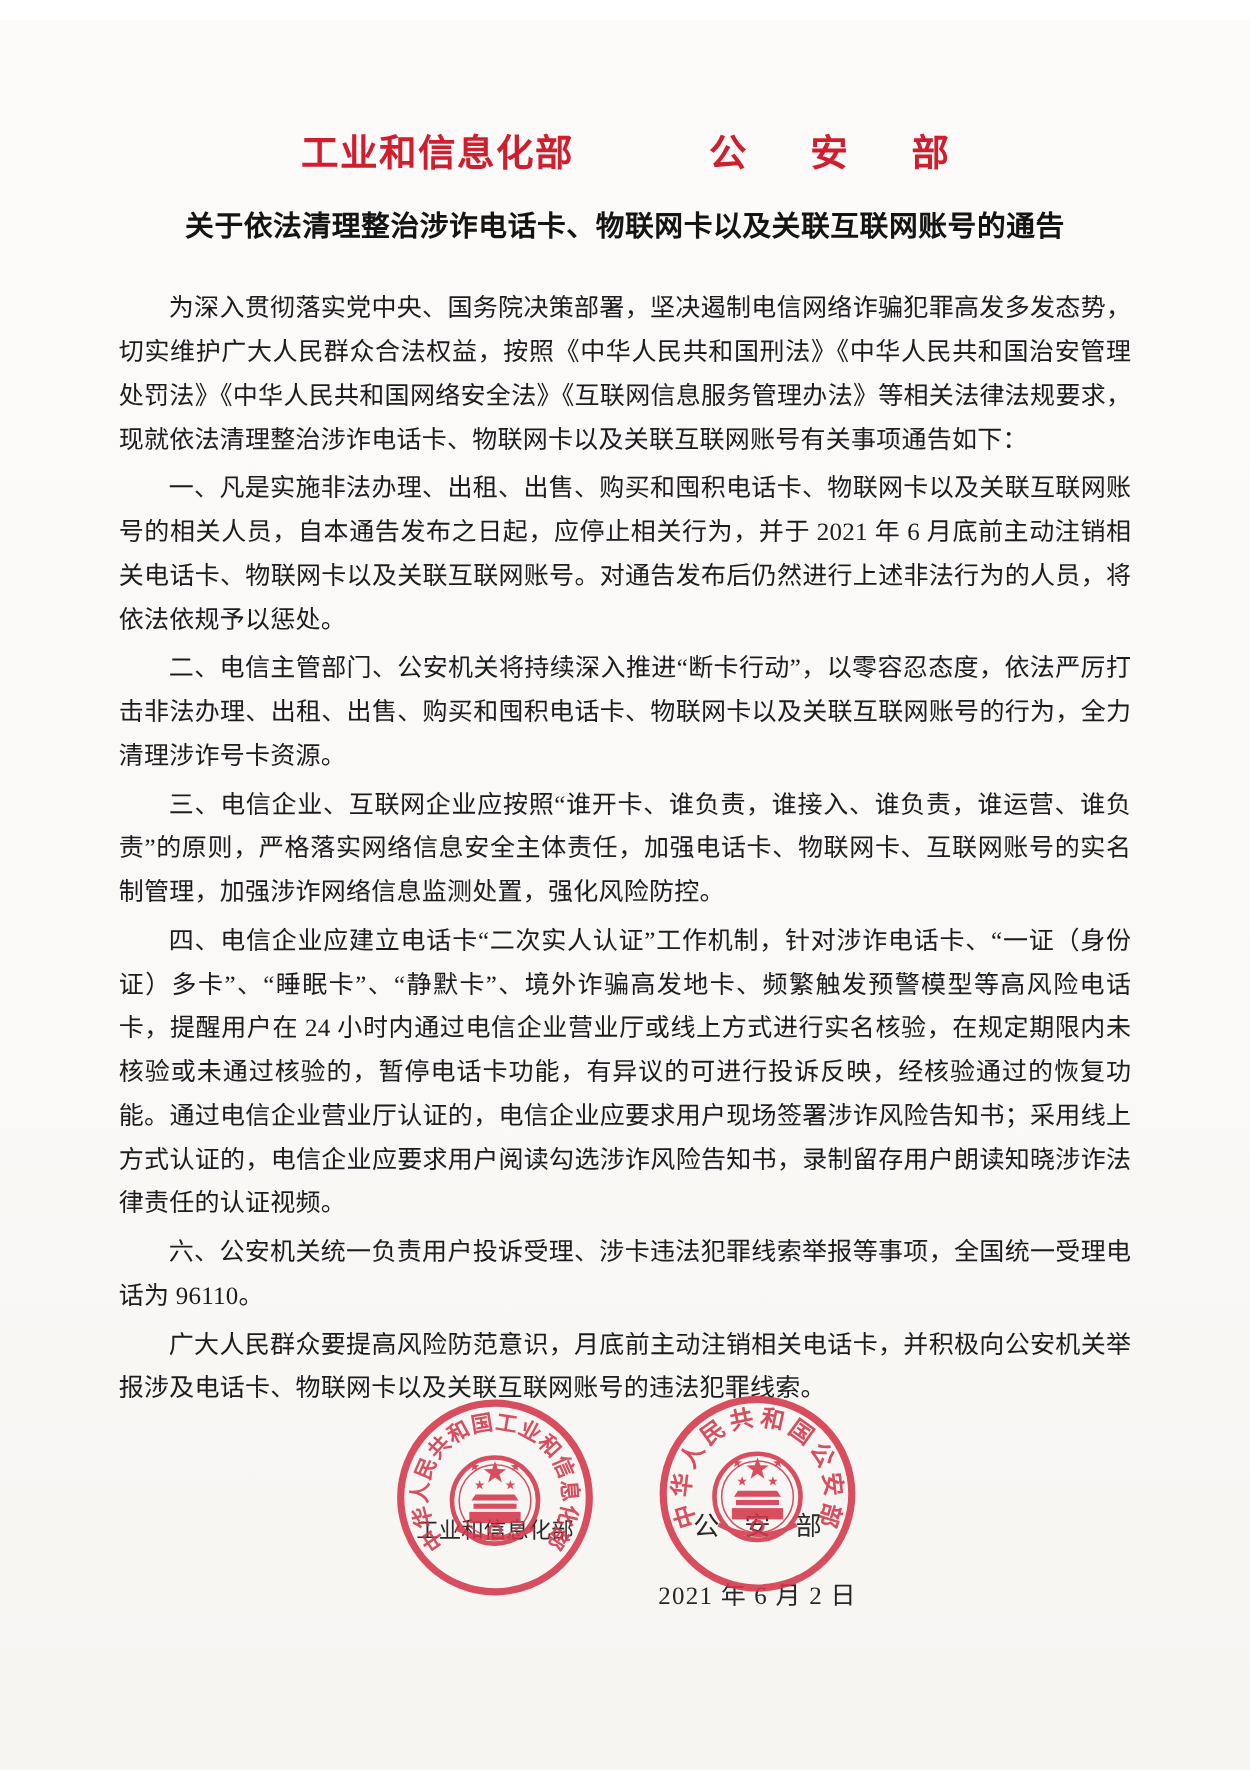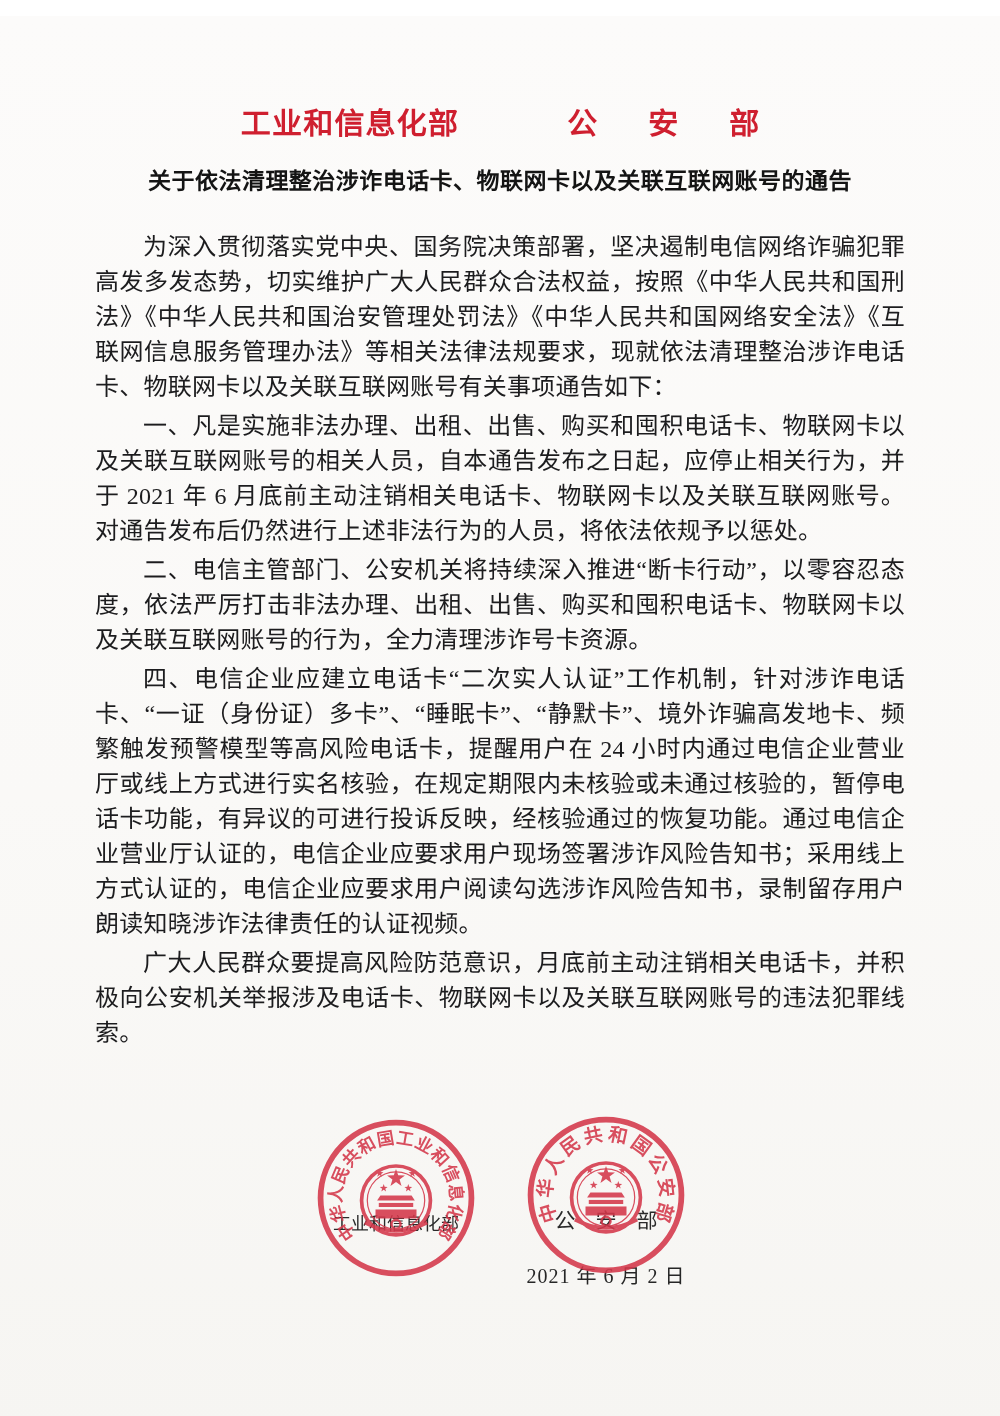--- a/index.html
+++ b/index.html
@@ -27,21 +27,21 @@
   .doc-title{
     margin:24px 80px 0;
     text-align:center;
     font-family:"Liberation Sans","DejaVu Sans",sans-serif;
     font-weight:bold;font-size:23px;line-height:30px;color:#141414;
     letter-spacing:.02em;
   }
   
   .doc-body{
     margin:34px 95px 0;
-    font-size:24px;line-height:35px;
+    font-size:20px;line-height:35px;
     text-align:justify;
     letter-spacing:.01em;
   }
   .doc-body p{margin:0 0 4px;text-indent:2em;}
   
   .seal-layer{position:absolute;left:0;top:0;width:1000px;height:1416px;pointer-events:none;}
   .seal{position:absolute;opacity:.88;z-index:2;}
   .seal-left{left:314px;top:1100px;}
   .seal-right{left:524px;top:1097px;}
   .seal-overlay{
@@ -69,21 +69,23 @@
     <span class="ministry-left">工业和信息化部</span>
     <span class="ministry-right">公安部</span>
   </div>
 
   <div class="doc-title">关于依法清理整治涉诈电话卡、物联网卡以及关联互联网账号的通告</div>
 
   <div class="doc-body">
     <p>为深入贯彻落实党中央、国务院决策部署，坚决遏制电信网络诈骗犯罪高发多发态势，切实维护广大人民群众合法权益，按照《中华人民共和国刑法》《中华人民共和国治安管理处罚法》《中华人民共和国网络安全法》《互联网信息服务管理办法》等相关法律法规要求，现就依法清理整治涉诈电话卡、物联网卡以及关联互联网账号有关事项通告如下：</p>
     <p>一、凡是实施非法办理、出租、出售、购买和囤积电话卡、物联网卡以及关联互联网账号的相关人员，自本通告发布之日起，应停止相关行为，并于 2021 年 6 月底前主动注销相关电话卡、物联网卡以及关联互联网账号。对通告发布后仍然进行上述非法行为的人员，将依法依规予以惩处。</p>
     <p>二、电信主管部门、公安机关将持续深入推进“断卡行动”，以零容忍态度，依法严厉打击非法办理、出租、出售、购买和囤积电话卡、物联网卡以及关联互联网账号的行为，全力清理涉诈号卡资源。</p>
+    <p>三、电信企业、互联网企业应按照“谁开卡、谁负责，谁接入、谁负责，谁运营、谁负责”的原则，严格落实网络信息安全主体责任，加强电话卡、物联网卡、互联网账号的实名制管理，加强涉诈网络信息监测处置，强化风险防控。</p>
     <p>四、电信企业应建立电话卡“二次实人认证”工作机制，针对涉诈电话卡、“一证（身份证）多卡”、“睡眠卡”、“静默卡”、境外诈骗高发地卡、频繁触发预警模型等高风险电话卡，提醒用户在 24 小时内通过电信企业营业厅或线上方式进行实名核验，在规定期限内未核验或未通过核验的，暂停电话卡功能，有异议的可进行投诉反映，经核验通过的恢复功能。通过电信企业营业厅认证的，电信企业应要求用户现场签署涉诈风险告知书；采用线上方式认证的，电信企业应要求用户阅读勾选涉诈风险告知书，录制留存用户朗读知晓涉诈法律责任的认证视频。</p>
+    <p>六、公安机关统一负责用户投诉受理、涉卡违法犯罪线索举报等事项，全国统一受理电话为 96110。</p>
     <p>广大人民群众要提高风险防范意识，月底前主动注销相关电话卡，并积极向公安机关举报涉及电话卡、物联网卡以及关联互联网账号的违法犯罪线索。</p>
   </div>
 
   <div class="seal-layer">
 
     <div class="seal-overlay overlay-left">工业和信息化部</div>
     <div class="seal-overlay overlay-right">公安部</div>
     <div class="seal-date">2021 年 6 月 2 日</div>
 
     <svg class="seal seal-left" width="164" height="164" viewBox="0 0 200 200" aria-hidden="true">

